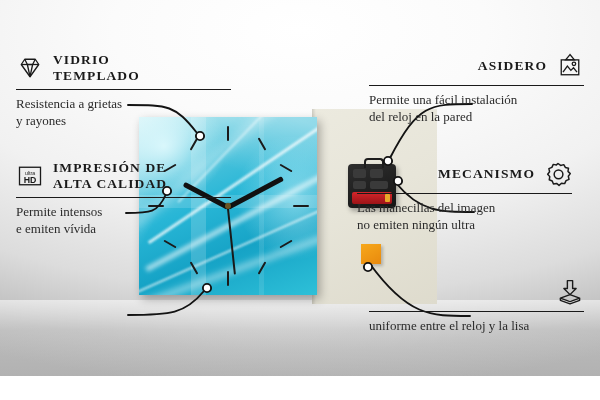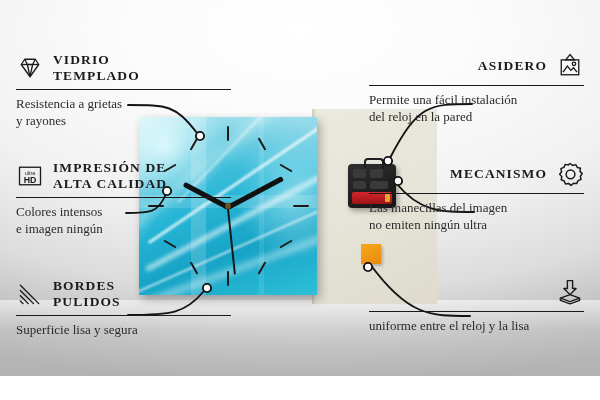--- a/index.html
+++ b/index.html
@@ -106,21 +106,21 @@
     font-family:"Liberation Serif", serif;
     font-size:13px;color:#2b2b2b;line-height:1.32;
   }
   .feat.right .desc{text-align:left;}
   .ico{width:28px;height:28px;flex:0 0 28px;display:block;}
 
   .f-l1{left:16px;top:52px;}
   .f-l2{left:16px;top:160px;}
   .f-l3{left:16px;top:278px;}
   .f-r1{right:16px;top:52px;}
-  .f-r2{right:16px;top:160px;}
+  .f-r2{right:28px;top:160px;}
   .f-r3{right:16px;top:278px;}
 
   #wires{position:absolute;left:0;top:0;width:600px;height:400px;pointer-events:none;}
 </style>
 </head>
 <body>
 
 <div id="stage">
 
   <div id="floor-sheen"></div>
@@ -228,42 +228,24 @@
         <rect x="4" y="6" width="24" height="20" fill="none" stroke="#1a1a1a" stroke-width="1.5"></rect>
         <text x="16" y="15" text-anchor="middle" font-family="Liberation Sans, sans-serif" font-size="6" fill="#1a1a1a">ultra</text>
         <text x="16" y="24" text-anchor="middle" font-family="Liberation Sans, sans-serif" font-size="10" font-weight="bold" fill="#1a1a1a">HD</text>
       </svg>
       <div>
         <div class="ttl">IMPRESIÓN DE</div>
         <div class="ttl">ALTA CALIDAD</div>
       </div>
     </div>
     <div class="rule"></div>
-    <div class="desc">Colores intensos</div>
-    <div class="desc">e imagen ningún</div>
-  </div>
-
-  <div class="feat f-l3">
-    <div class="row">
-      <svg class="ico" viewBox="0 0 32 32">
-        <g stroke="#1a1a1a" stroke-width="1.6" stroke-linecap="round">
-          <path d="M5 6 L26 27"></path>
-            <path d="M5 12 L20 27"></path>
-            <path d="M5 18 L14 27"></path>
-            <path d="M5 24 L8 27"></path>
-        </g>
-      </svg>
-      <div>
-        <div class="ttl">BORDES</div>
-        <div class="ttl">PULIDOS</div>
-      </div>
-    </div>
-    <div class="rule"></div>
-    <div class="desc">Superficie lisa y segura</div>
-  </div>
+    <div class="desc">Permite intensos</div>
+    <div class="desc">e emiten vívida</div>
+  </div>
+
 
   <div class="feat right f-r1">
     <div class="row">
       <div>
         <div class="ttl">ASIDERO</div>
       </div>
       <svg class="ico" viewBox="0 0 32 32">
         <g fill="none" stroke="#1a1a1a" stroke-width="1.5">
           <path d="M16 3 L11 9 H21 Z"></path>
           <rect x="6" y="9" width="20" height="17"></rect>

